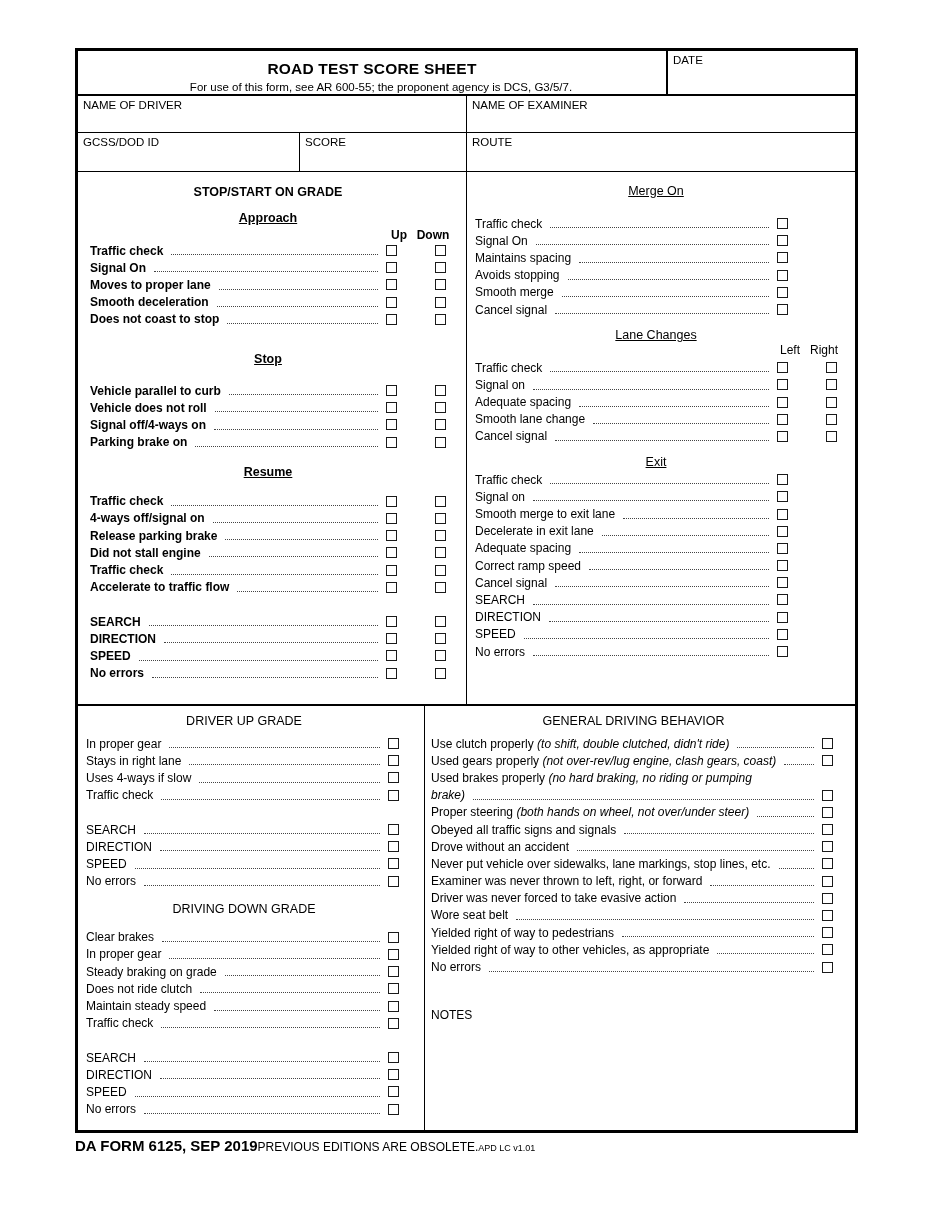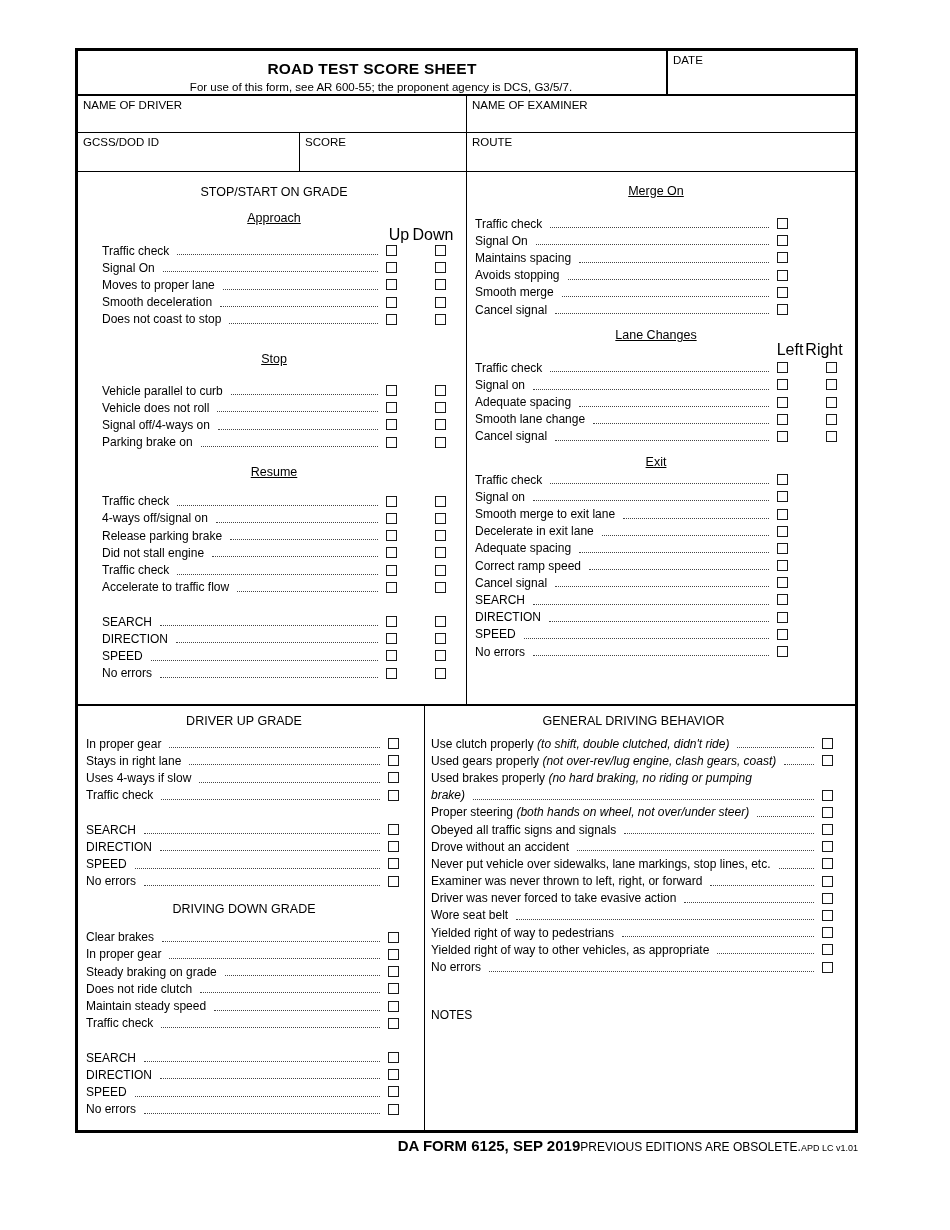--- a/index.html
+++ b/index.html
@@ -21,21 +21,21 @@
   .hdr3 { display:flex; height:39px; border-bottom:1.5px solid #000; }
   .cell { padding:3px 5px; font-size:11.5px; }
   .driver-cell { width:389px; border-right:1.5px solid #000; }
   .examiner-cell { flex:1; }
   .gcss-cell { width:222px; border-right:1.5px solid #000; }
   .score-cell { width:167px; border-right:1.5px solid #000; }
   .route-cell { flex:1; }
   .date-cell { flex:1; padding:3px 5px; font-size:11.5px; }
   
   .main-top { display:flex; height:534px; border-bottom:2px solid #000; }
-  .col-tl { width:389px; border-right:1.5px solid #000; padding:0 20px 0 24px; }
+  .col-tl { width:389px; border-right:1.5px solid #000; padding:0 20px 0 12px;font-weight:bold; }
   .col-tr { flex:1; padding:0 18px 0 8px; }
   .main-bottom { display:flex; flex:1; }
   .col-bl { width:347px; border-right:1.5px solid #000; padding:0 22px 0 8px; }
   .col-br { flex:1; padding:0 19px 0 6px; display:flex; flex-direction:column; }
   
   .section-title { text-align:center; font-size:12.5px; padding-top:13px; }
   .col-bl .section-title, .col-br .section-title { padding-top:8px; }
   .section-title2 { text-align:center; font-size:12.5px; margin-top:12px; }
   .subhead { text-align:center; font-size:12.5px; text-decoration:underline; }
   
@@ -43,29 +43,29 @@
   .lbl { white-space:nowrap; }
   .lbl i { font-style:italic; }
   .leader { flex:1; align-self:flex-end; margin:0 8px 4px 8px; border-bottom:1.6px dotted #444; height:0; min-width:6px; }
   .fill { flex:1; }
   .boxes { display:flex; flex:none; }
   .w2 .boxes { width:60px; justify-content:space-between; }
   .w1 .boxes { width:60px; justify-content:flex-start; }
   .w1r .boxes { width:14px; justify-content:flex-start; }
   .cb { width:11px; height:11px; border:1.5px solid #1a1a1a; background:#fff; flex:none; }
   .colhdr { height:15px; }
-  .colhdr-txt { width:26px; display:inline-flex; justify-content:center; white-space:nowrap; font-size:16px; }
+  .colhdr-txt { width:26px; display:inline-flex; justify-content:center; white-space:nowrap; font-size:12px; }
   .spacer-row { height:17.2px; }
   .notes-label { font-size:12px; margin-top:32px; }
   .notes-area { flex:1; }
   
   .mt2{margin-top:2px}.mt7{margin-top:7px}.mt10{margin-top:10px}.mt12{margin-top:12px}
   .mt13{margin-top:13px}.mt14{margin-top:14px}.mt16{margin-top:16px}.mt17{margin-top:17px}.mt24{margin-top:24px}
   
-  .footer { position:absolute; left:75px; top:1137px; width:783px; display:flex; justify-content:flex-end; align-items:baseline; }
+  .footer { position:absolute; left:75px; top:1137px; width:783px; display:flex; justify-content:flex-start; align-items:baseline; }
   .f-left { font-size:15px; font-weight:bold; }
   .f-center { font-size:12px; }
   .f-right { font-size:9px; }
 </style>
 </head>
 <body>
 
 <div class="form">
 
   <div class="hdr1">

